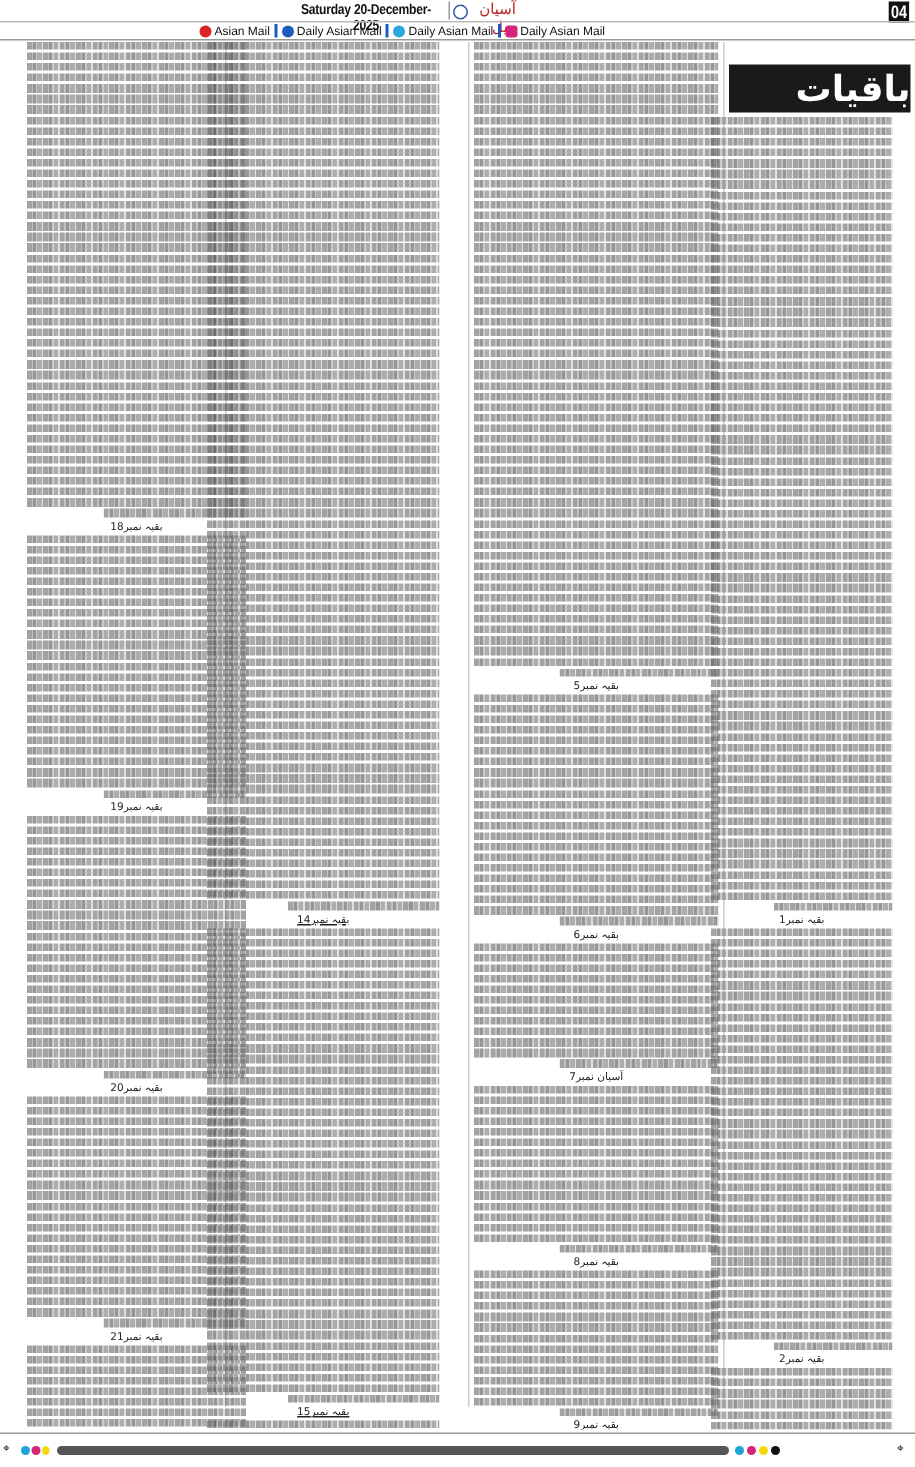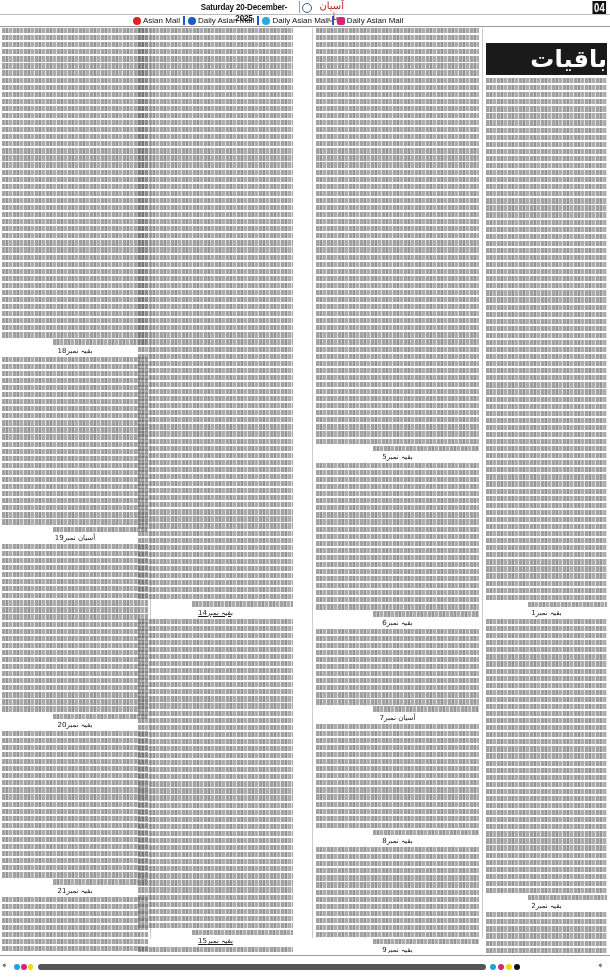--- a/index.html
+++ b/index.html
@@ -59,21 +59,21 @@
     <span>Daily Asian Mail</span>
   </div>
 </div>
 
 <div class="banner">باقیات</div>
 
 <div class="colrule" style="left:150px"></div>
 <div class="colrule" style="left:312px"></div>
 <div class="colrule" style="left:482px"></div>
 
-<div class="col" id="col1" style="left:2px;width:146px;height:925px;">
+<div class="col" id="col1" style="left:18px;width:146px;height:925px;">
     <div class="line"></div>
     <div class="line"></div>
     <div class="line"></div>
     <div class="line"></div>
     <div class="line"></div>
     <div class="line"></div>
     <div class="line"></div>
     <div class="line"></div>
     <div class="line"></div>
     <div class="line"></div>
@@ -131,21 +131,21 @@
     <div class="line"></div>
     <div class="line"></div>
     <div class="line"></div>
     <div class="line"></div>
     <div class="line"></div>
     <div class="line"></div>
     <div class="line"></div>
     <div class="line"></div>
     <div class="line"></div>
     <div class="line short"></div>
-    <div class="secthead">آسیان نمبر19</div>
+    <div class="secthead">بقیہ نمبر19</div>
     <div class="line"></div>
     <div class="line"></div>
     <div class="line"></div>
     <div class="line"></div>
     <div class="line"></div>
     <div class="line"></div>
     <div class="line"></div>
     <div class="line"></div>
     <div class="line"></div>
     <div class="line"></div>
@@ -453,21 +453,21 @@
     <div class="line"></div>
     <div class="line"></div>
     <div class="line"></div>
     <div class="line"></div>
     <div class="line"></div>
     <div class="line"></div>
     <div class="line"></div>
     <div class="line short"></div>
     <div class="secthead">بقیہ نمبر9</div>
   </div>
-<div class="col" id="col4" style="left:486px;width:121px;top:78px;height:875px;">
+<div class="col" id="col4" style="left:474px;width:121px;top:78px;height:875px;">
     <div class="line"></div>
     <div class="line"></div>
     <div class="line"></div>
     <div class="line"></div>
     <div class="line"></div>
     <div class="line"></div>
     <div class="line"></div>
     <div class="line"></div>
     <div class="line"></div>
     <div class="line"></div>

